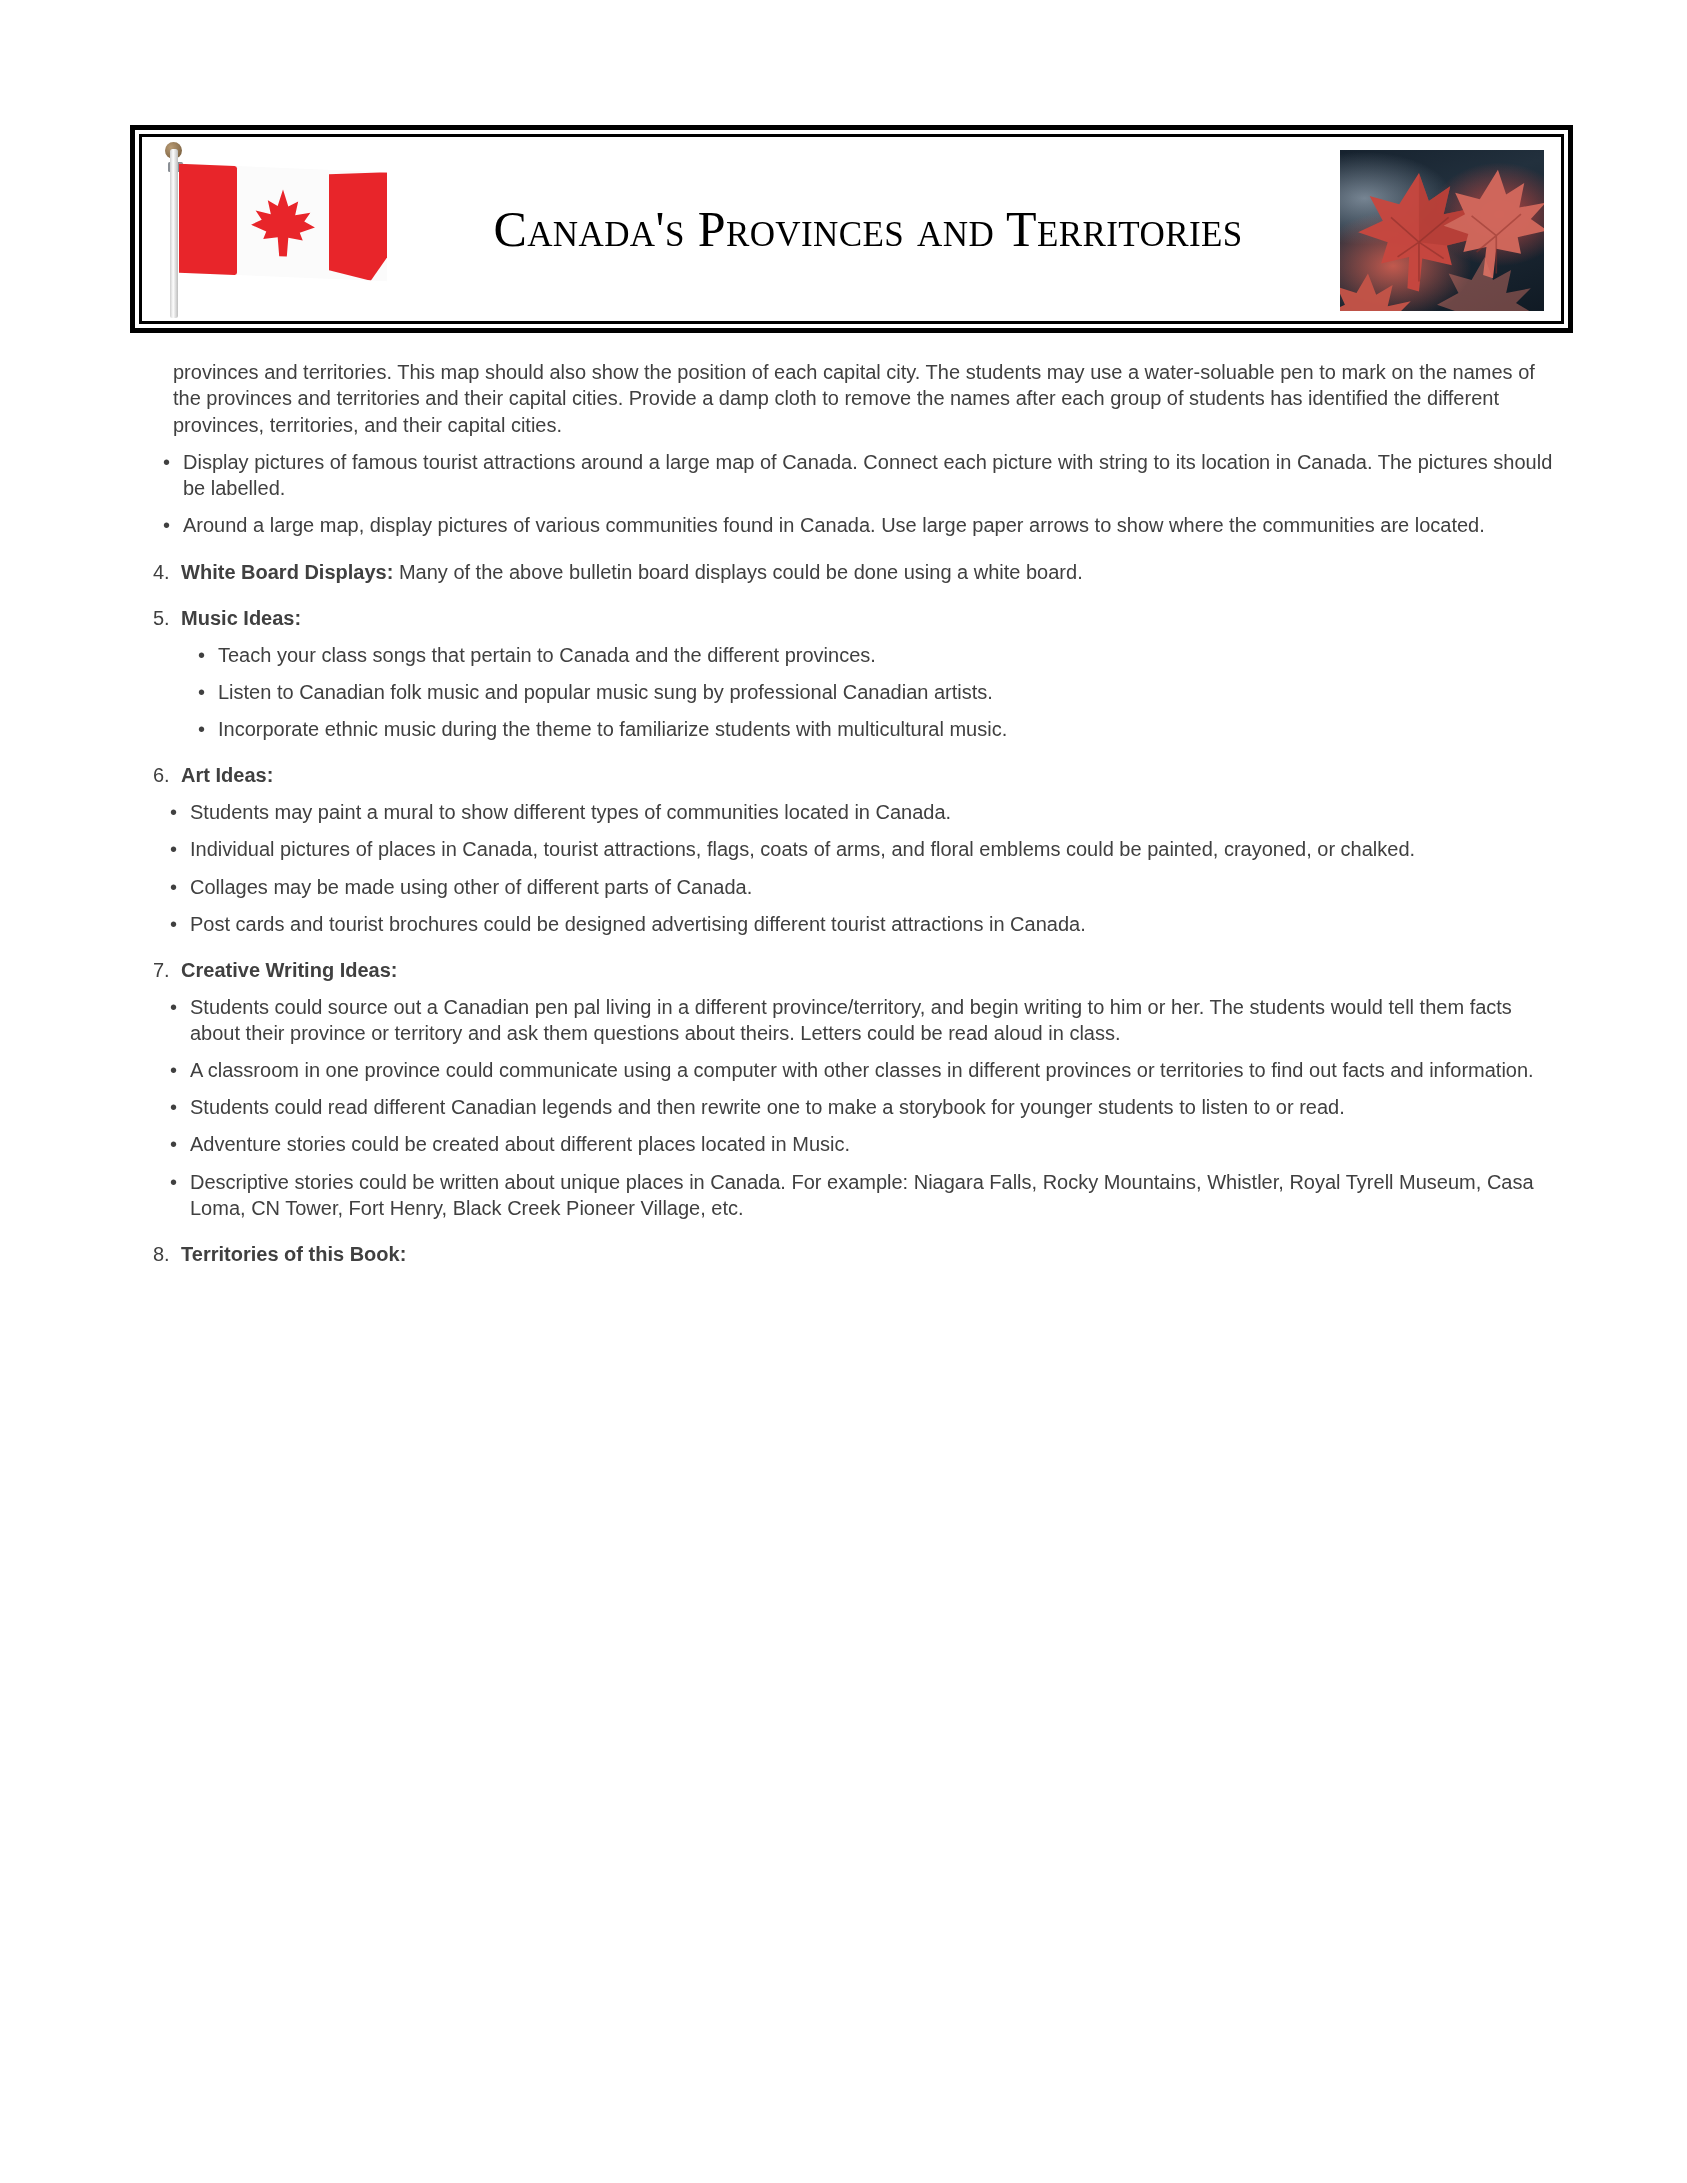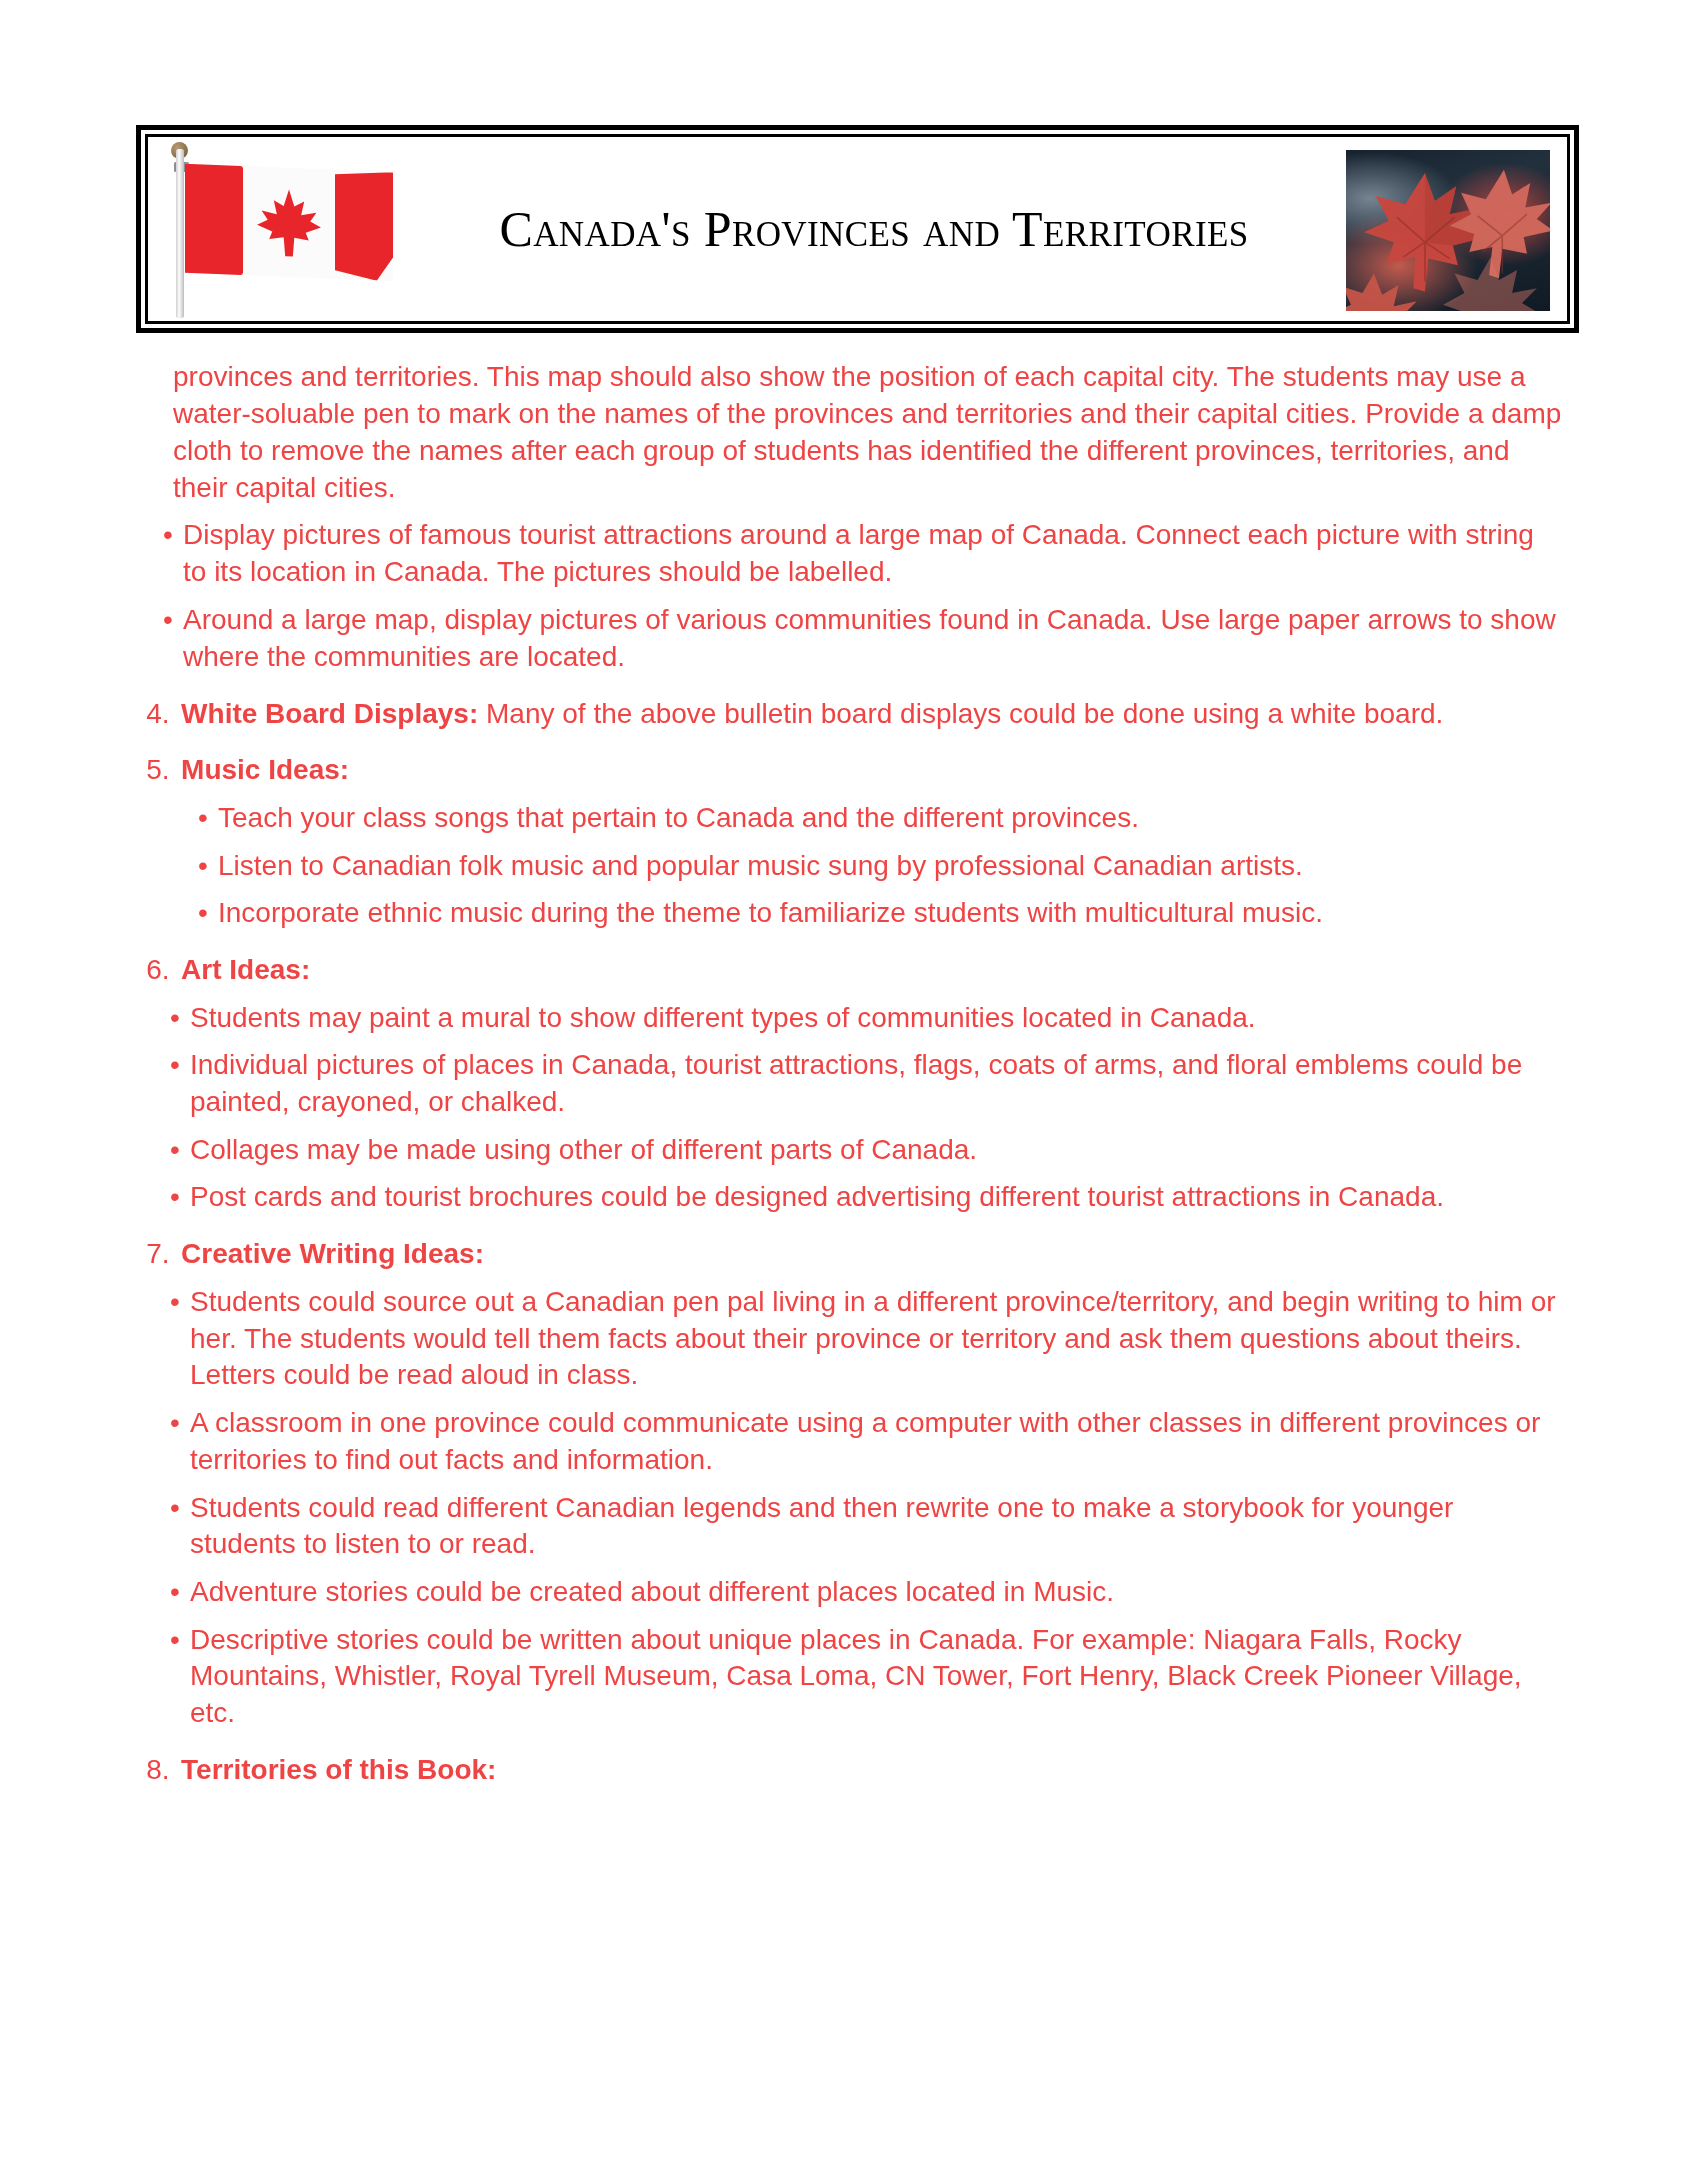--- a/index.html
+++ b/index.html
@@ -18,21 +18,21 @@
 
   .page {
     position: absolute;
     inset: 0;
     background: #ffffff;
   }
 
   
   .header-banner {
     position: absolute;
-    left: 136px;
+    left: 130px;
     top: 125px;
     width: 1443px;
     height: 208px;
     border: 5.8px solid #000000;
     box-sizing: border-box;
     background: #ffffff;
     padding: 4.1px;
   }
   .header-inner {
     width: 100%;
@@ -145,23 +145,23 @@
     font-variant: small-caps;
     font-weight: 400;
   }
 
   
   .content {
     position: absolute;
     left: 122px;
     top: 359px;
     width: 1443px;
-    font-size: 28px;
+    font-size: 20px;
     line-height: 1.318;
-    color: #ef4444;
+    color: #404040;
   }
 
   .intro-para {
     margin: 0 0 3.3px 0;
     padding-left: 51px;
     text-align: left;
   }
 
   
   .bullet {

